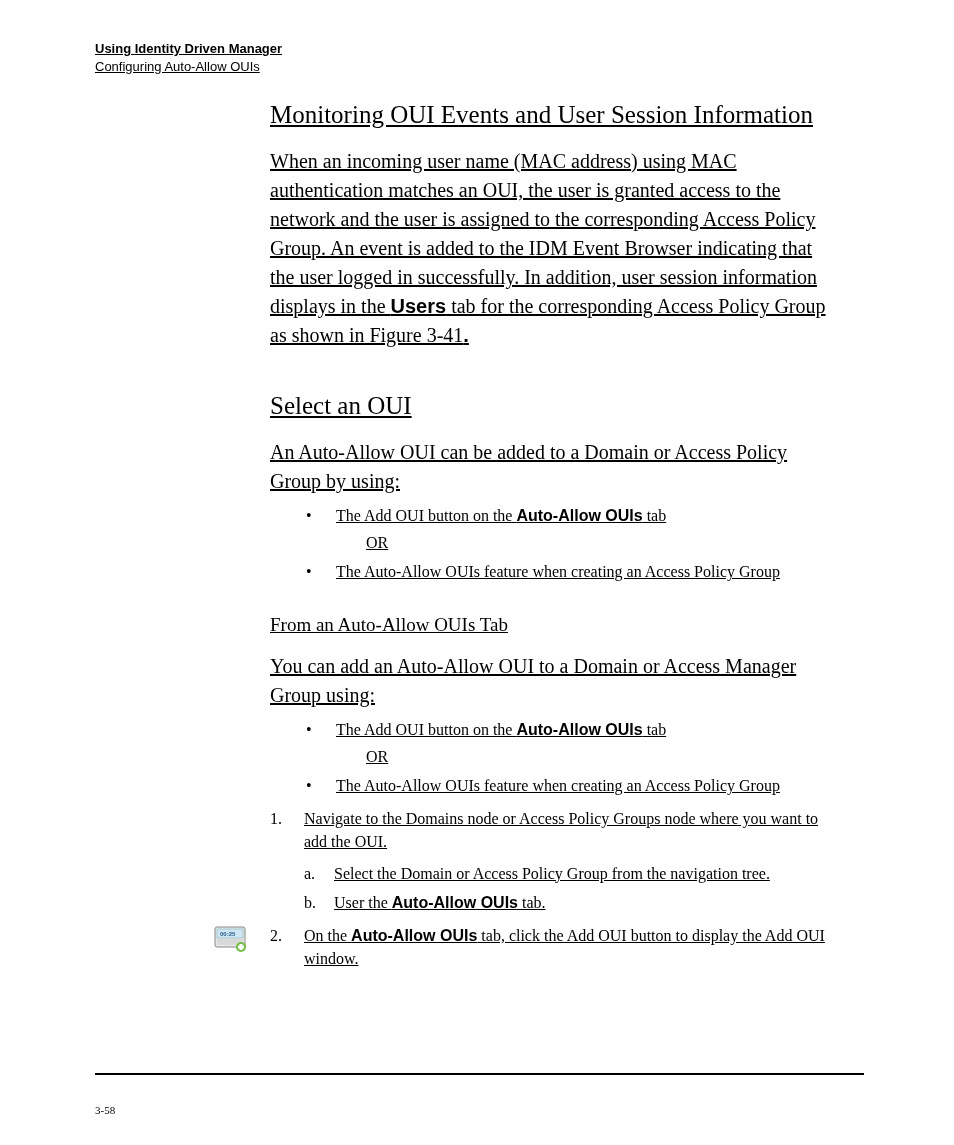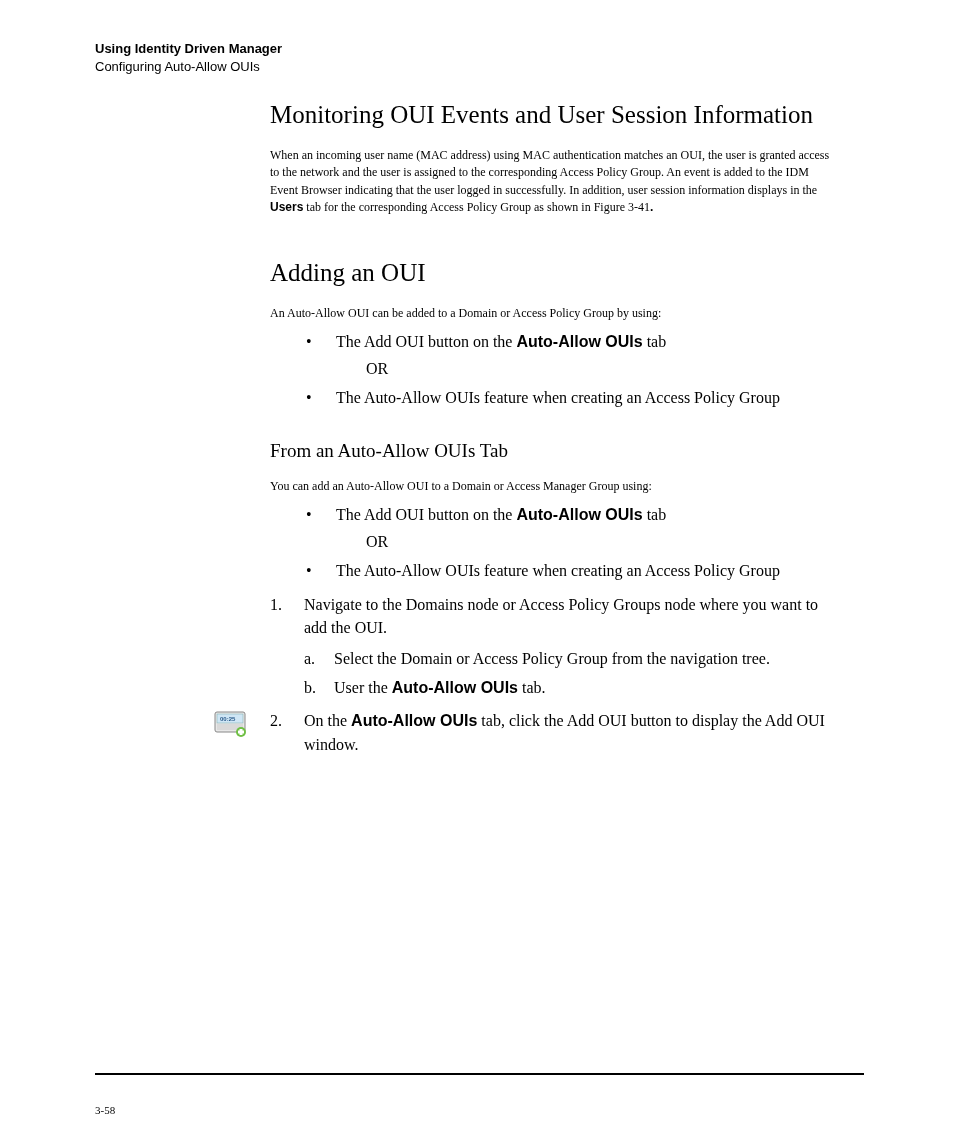--- a/index.html
+++ b/index.html
@@ -6,20 +6,21 @@
     body {
       width: 954px;
       height: 1145px;
       background: #fff;
       font-family: Georgia, 'Times New Roman', serif;
       color: #000;
       position: relative;
     }
     .page {
       padding: 40px 120px 50px 95px;
+      text-decoration: underline;
     }
     .running-header {
       font-family: Arial, Helvetica, sans-serif;
       font-size: 13px;
       line-height: 1.35;
       margin-bottom: 26px;
     }
     .running-header .line1 { font-weight: bold; }
     .running-header .line2 { font-weight: normal; }
     .content {
@@ -27,21 +28,21 @@
     }
     h2.section-title {
       font-family: Georgia, 'Times New Roman', serif;
       font-weight: normal;
       font-size: 25px;
       margin-bottom: 18px;
       margin-top: 6px;
     }
     h2.section-title.spaced { margin-top: 42px; }
     p.body {
-      font-size: 12px;
+      font-size: 20px;
       line-height: 1.45;
       margin-bottom: 8px;
     }
     .bold-sans { font-family: Arial, Helvetica, sans-serif; font-weight: bold; }
     ul.bullets {
       list-style: none;
       margin: 6px 0 4px 0;
     }
     ul.bullets > li {
       position: relative;
@@ -140,21 +141,21 @@
     <div class="line2">Configuring Auto-Allow OUIs</div>
   </div>
 
   <div class="content">
 
     <h2 class="section-title">Monitoring OUI Events and User Session Information</h2>
     <p class="body">
       <span>When an incoming user name (MAC address) using MAC authentication matches an OUI, the user is granted access to the network and the user is assigned to the corresponding Access Policy Group. An event is added to the IDM Event Browser indicating that the user logged in successfully. In addition, user session information displays in the </span><span class="bold-sans">Users</span><span> tab for the corresponding Access Policy Group as shown in Figure 3-41</span><span class="bold-sans">.</span>
     </p>
 
-    <h2 class="section-title spaced">Adding an OUI</h2>
+    <h2 class="section-title spaced">Select an OUI</h2>
     <p class="body">An Auto-Allow OUI can be added to a Domain or Access Policy Group by using:</p>
     <ul class="bullets">
       <li>
         <span>The Add OUI button on the </span><span class="bold-sans">Auto-Allow OUIs</span><span> tab</span>
       </li>
     </ul>
     <div class="or-line">OR</div>
     <ul class="bullets">
       <li>The Auto-Allow OUIs feature when creating an Access Policy Group</li>
     </ul>

